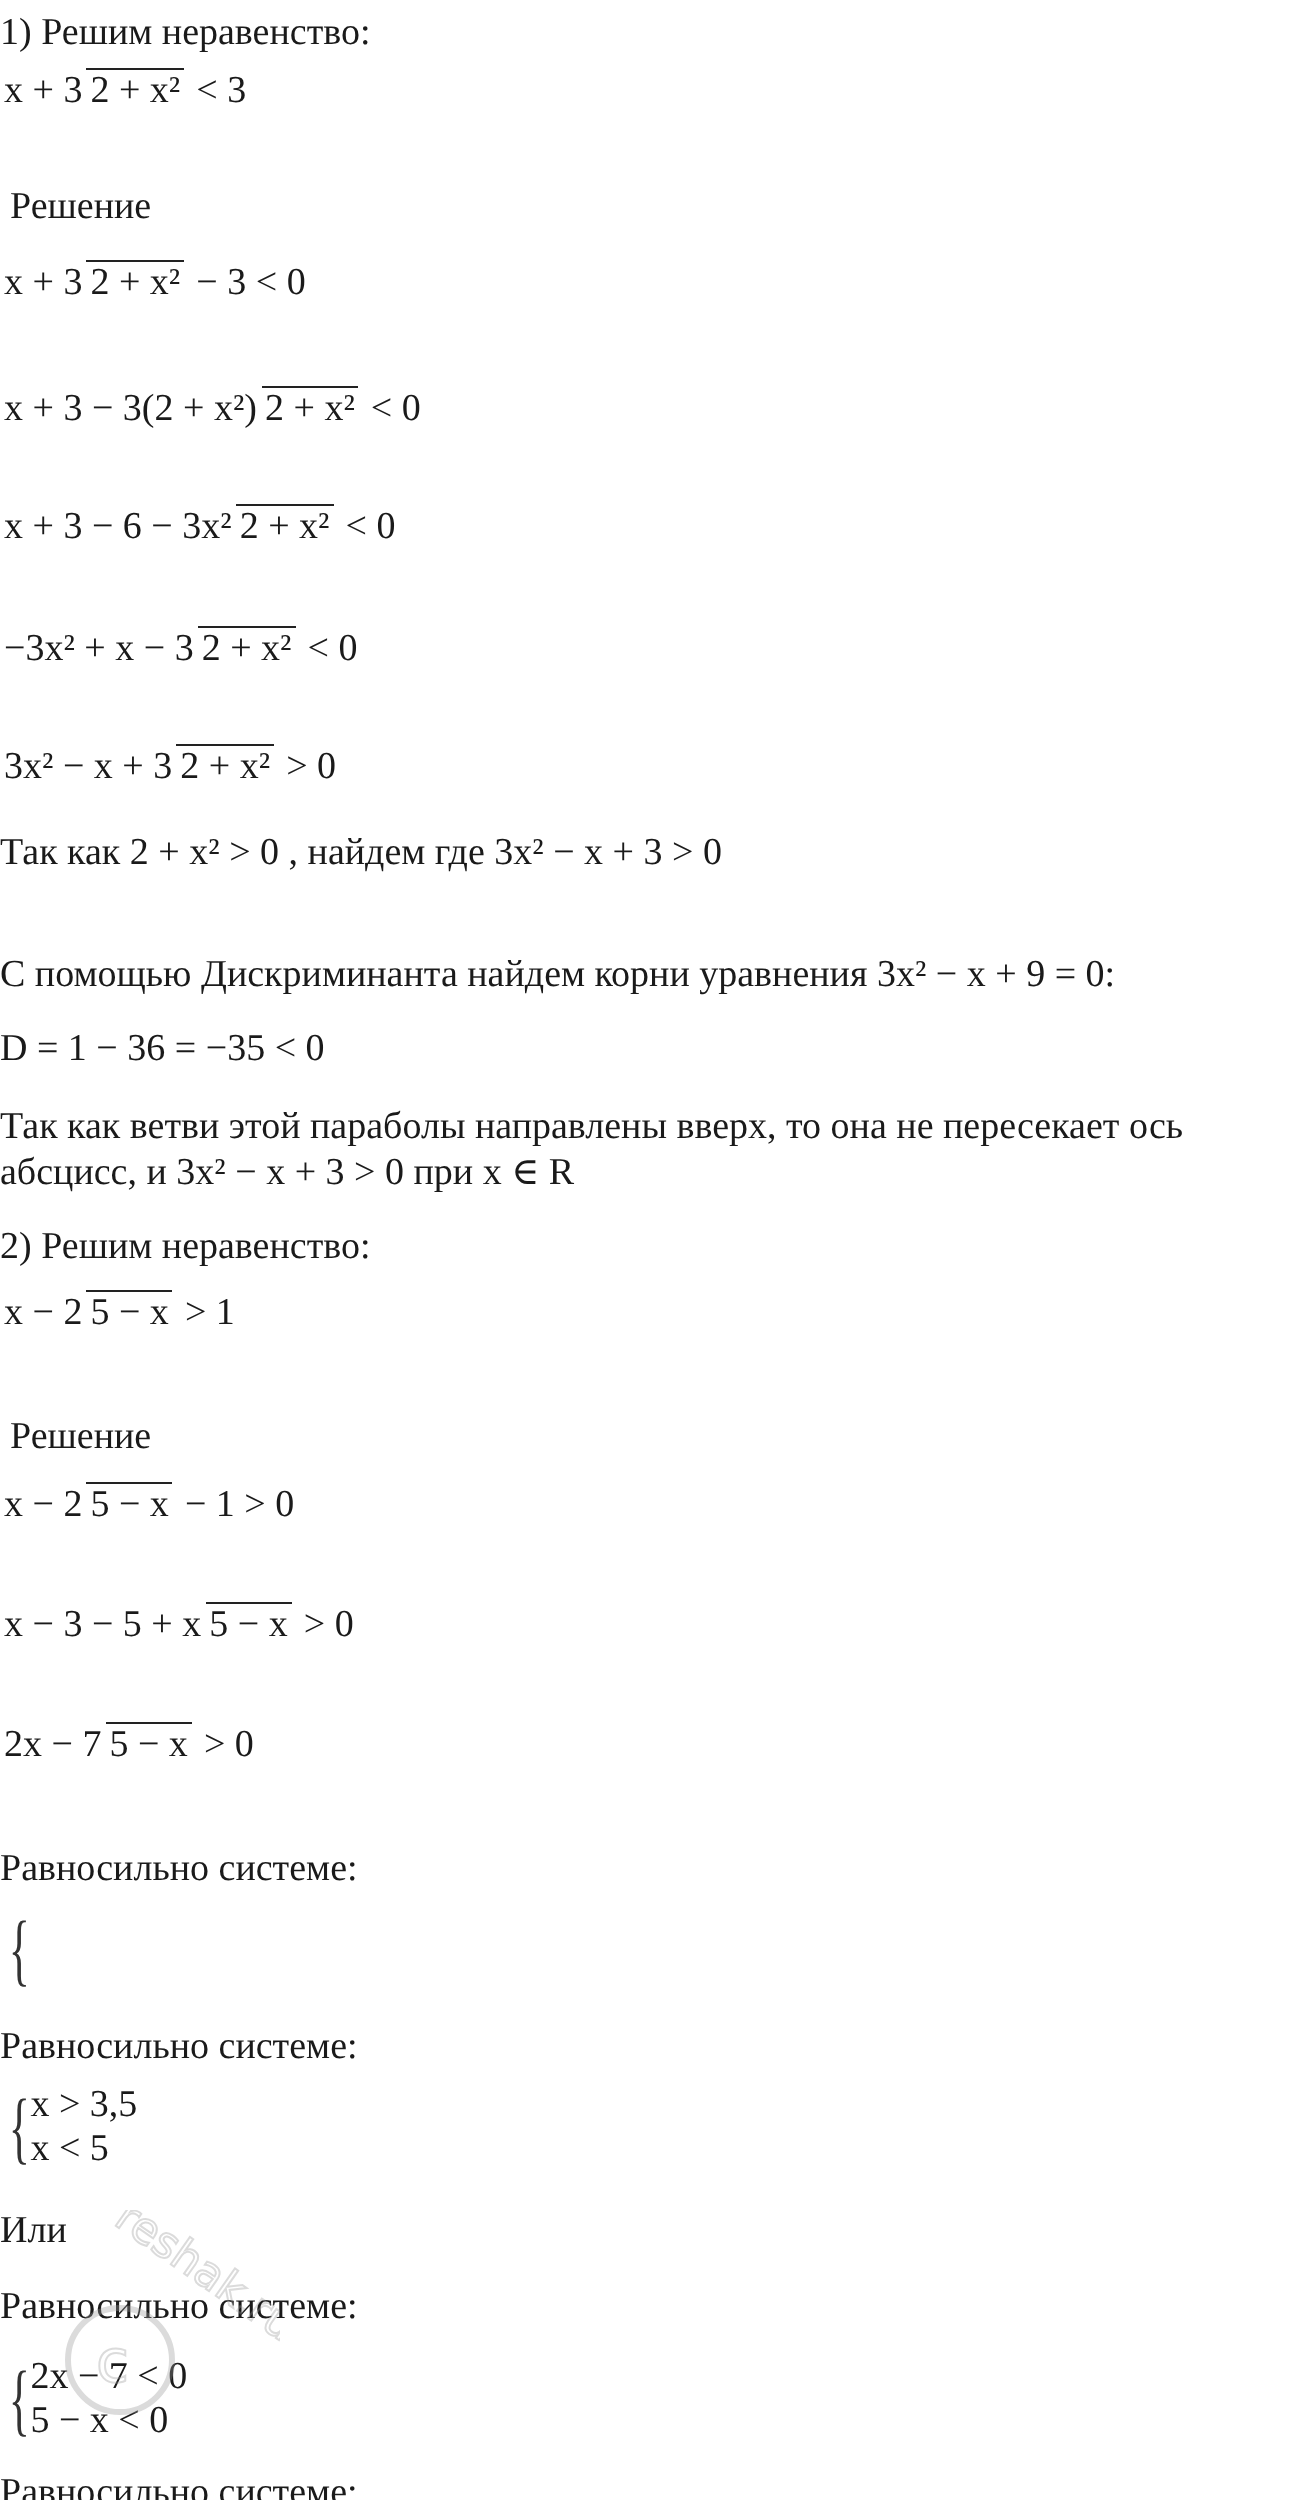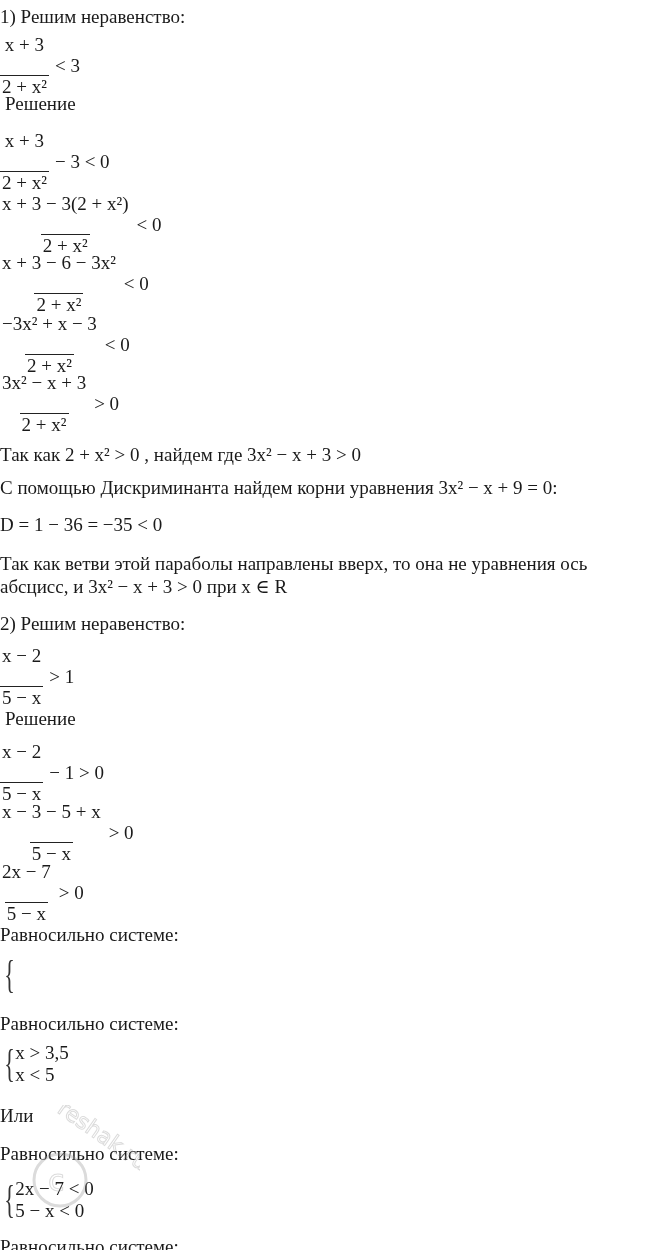--- a/index.html
+++ b/index.html
@@ -1,20 +1,20 @@
 <!DOCTYPE html>
 <html><head>
 <meta charset="utf-8">
 <style>
   html, body { margin:0; padding:0; background:#ffffff; }
   body { width:650px; height:1250px; position:relative; overflow:hidden;
          font-family:"Liberation Serif", "DejaVu Serif", serif; color:#1a1a1a; font-size:19px; }
   .blk { position:absolute; left:0; white-space:nowrap; }
   .txt { font-size:19px; line-height:22px; }
-  .frac { display:inline-flex; flex-direction:column; align-items:center; vertical-align:middle;gap:19px; }
+  .frac { display:inline-flex; align-items:center; vertical-align:middle; }
   .frac .num { padding:0 2px; line-height:22px; }
   .frac .den { padding:0 2px; line-height:22px; border-top:1.4px solid #222;text-align:right; }
   .eq { display:flex; align-items:center; }
   .tail { margin-left:6px; line-height:22px; }
   .sys { display:flex; align-items:center; }
   .brace { font-size:40px; line-height:40px; font-weight:300; transform:scaleX(0.55); margin-right:-4px; color:#333; }
   .sys .lines div { line-height:22px; }
   .wm { position:absolute; left:20px; top:1105px; width:120px; height:120px; opacity:0.35; pointer-events:none; }
 </style>
 </head>
@@ -61,24 +61,24 @@
   <span class="tail">&lt; 0</span>
 </div>
 <div class="blk eq" style="top:372px">
   <span class="frac">
       <span class="num">3x² − x + 3</span>
       <span class="den">2 + x²</span>
     </span>
   <span class="tail">&gt; 0</span>
 </div>
 
-<div class="blk txt" style="top:444px">Так как 2 + x² &gt; 0 , найдем где 3x² − x + 3 &gt; 0</div>
+<div class="blk txt" style="top:416px">Так как 2 + x² &gt; 0 , найдем где 3x² − x + 3 &gt; 0</div>
 <div class="blk txt" style="top:477px">С помощью Дискриминанта найдем корни уравнения 3x² − x + 9 = 0:</div>
 <div class="blk txt" style="top:514px">D = 1 − 36 = −35 &lt; 0</div>
-<div class="blk txt" style="top:553px">Так как ветви этой параболы направлены вверх, то она не уравнения ось</div>
+<div class="blk txt" style="top:553px">Так как ветви этой параболы направлены вверх, то она не пересекает ось</div>
 <div class="blk txt" style="top:576px">абсцисс, и  3x² − x + 3 &gt; 0 при x ∈ R</div>
 
 <div class="blk txt" style="top:613px">2) Решим неравенство:</div>
 
 <div class="blk eq" style="top:645px">
   <span class="frac">
       <span class="num">x − 2</span>
       <span class="den">5 − x</span>
     </span>
   <span class="tail">&gt; 1</span>

